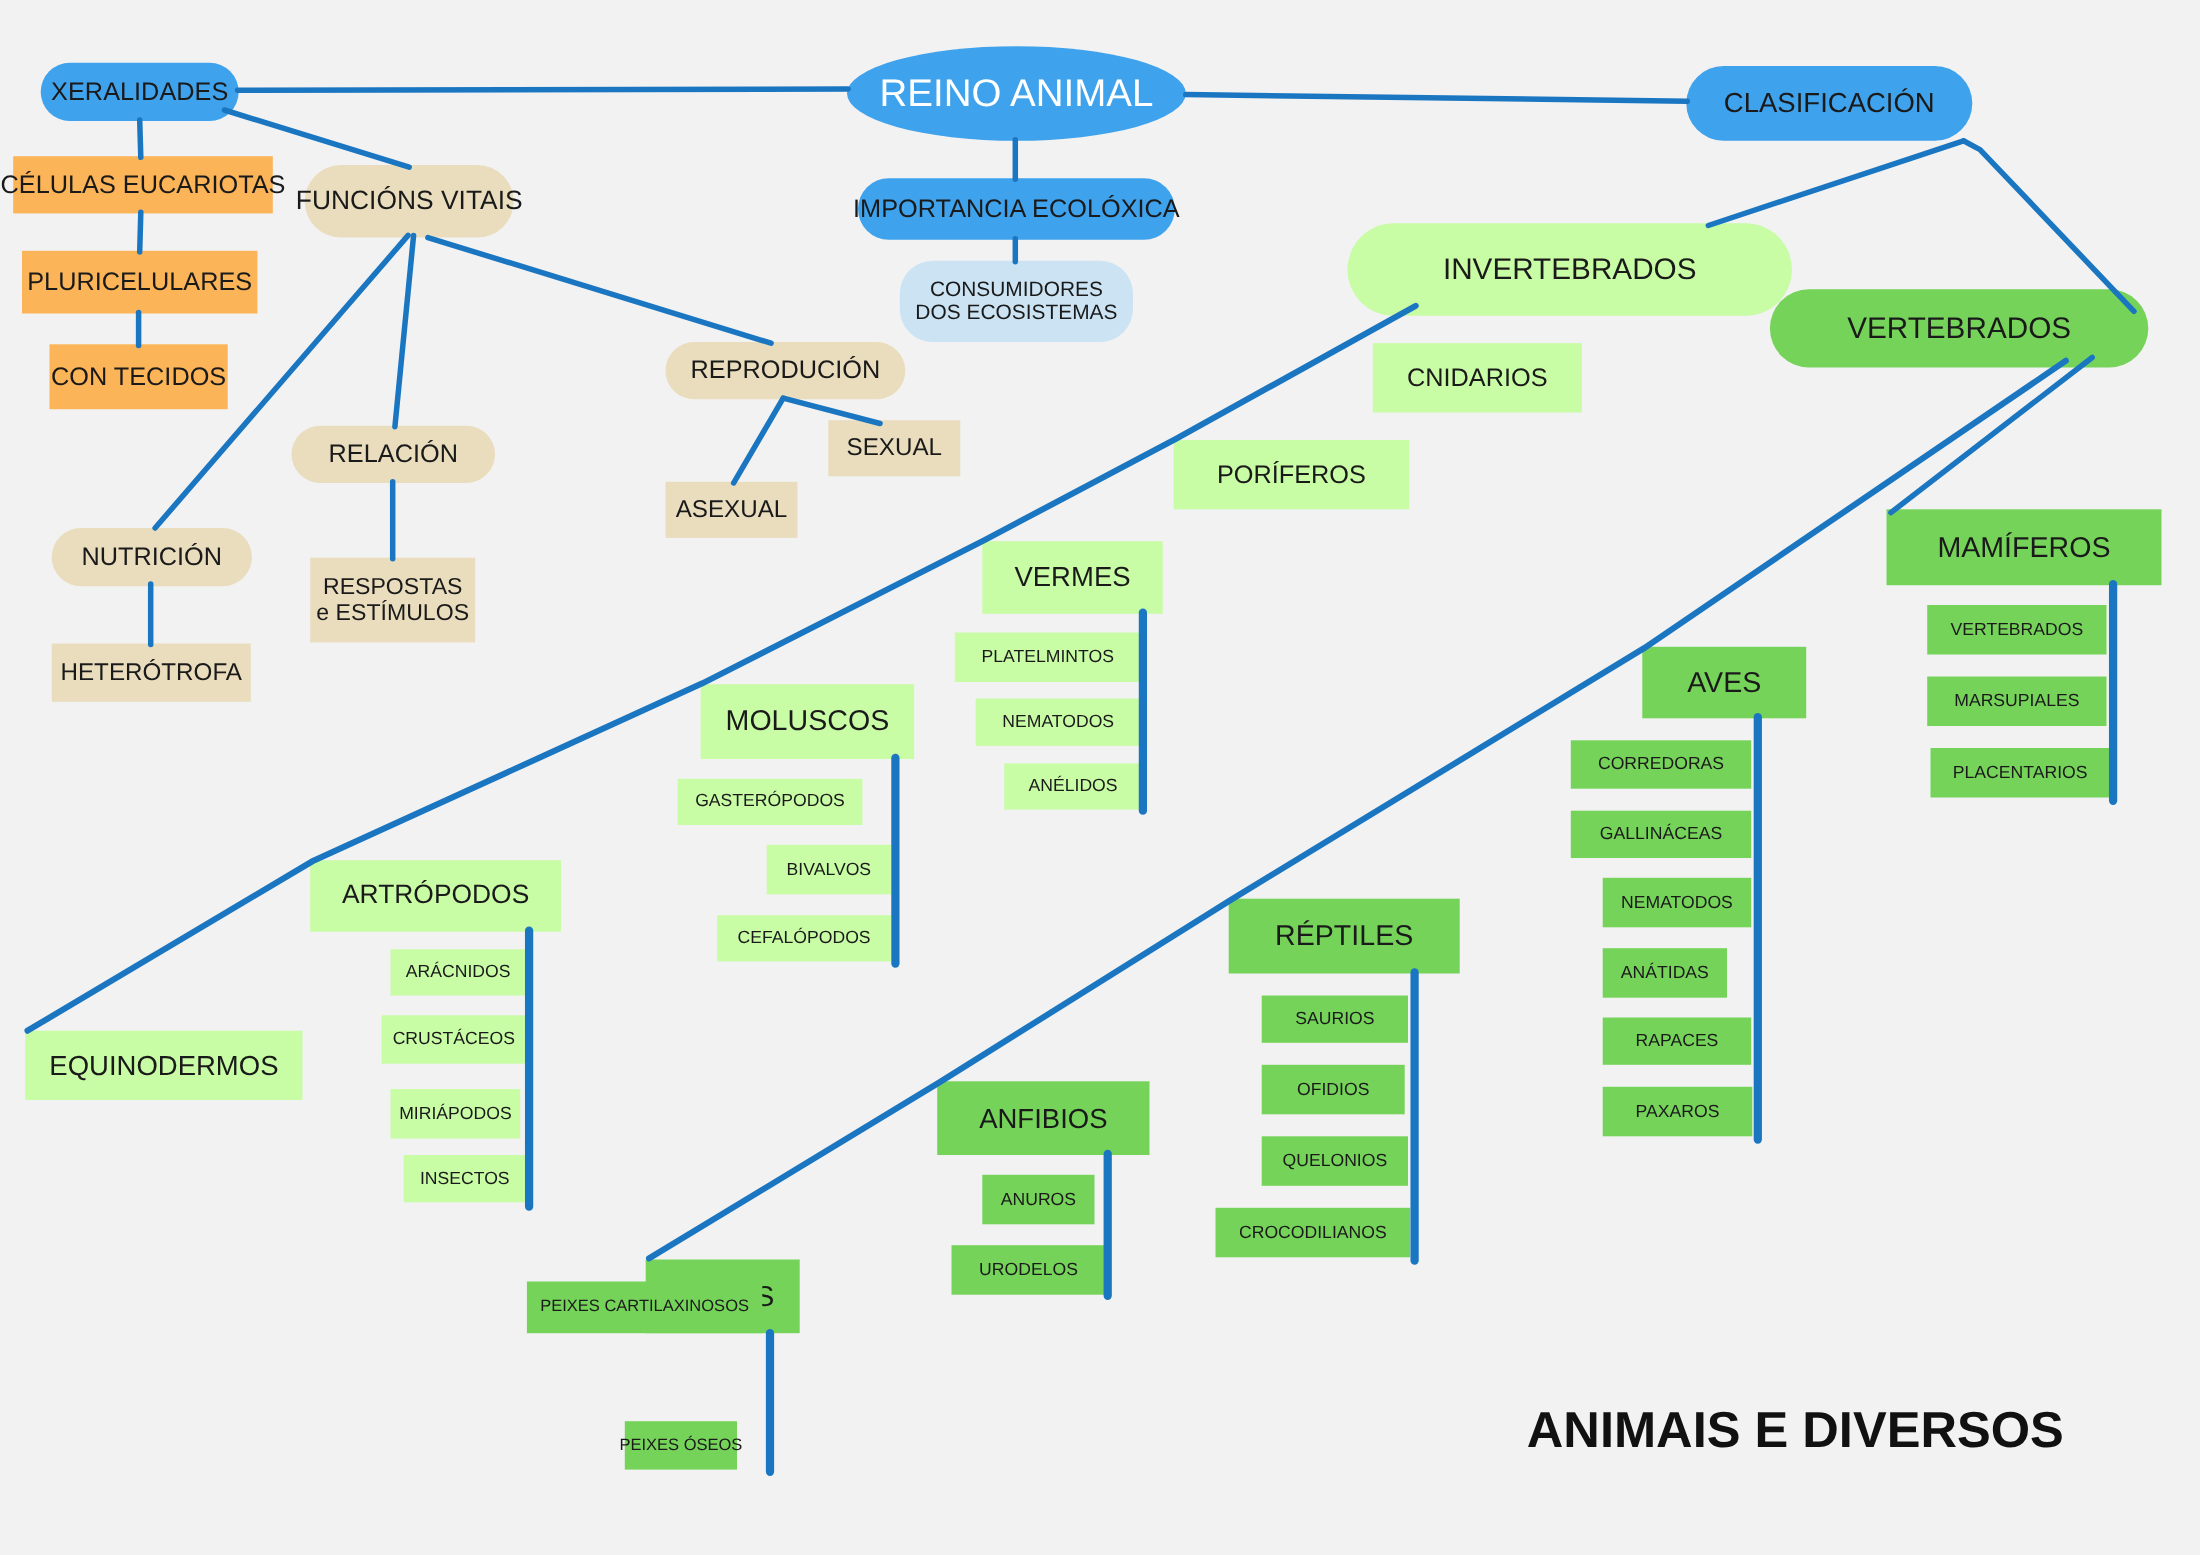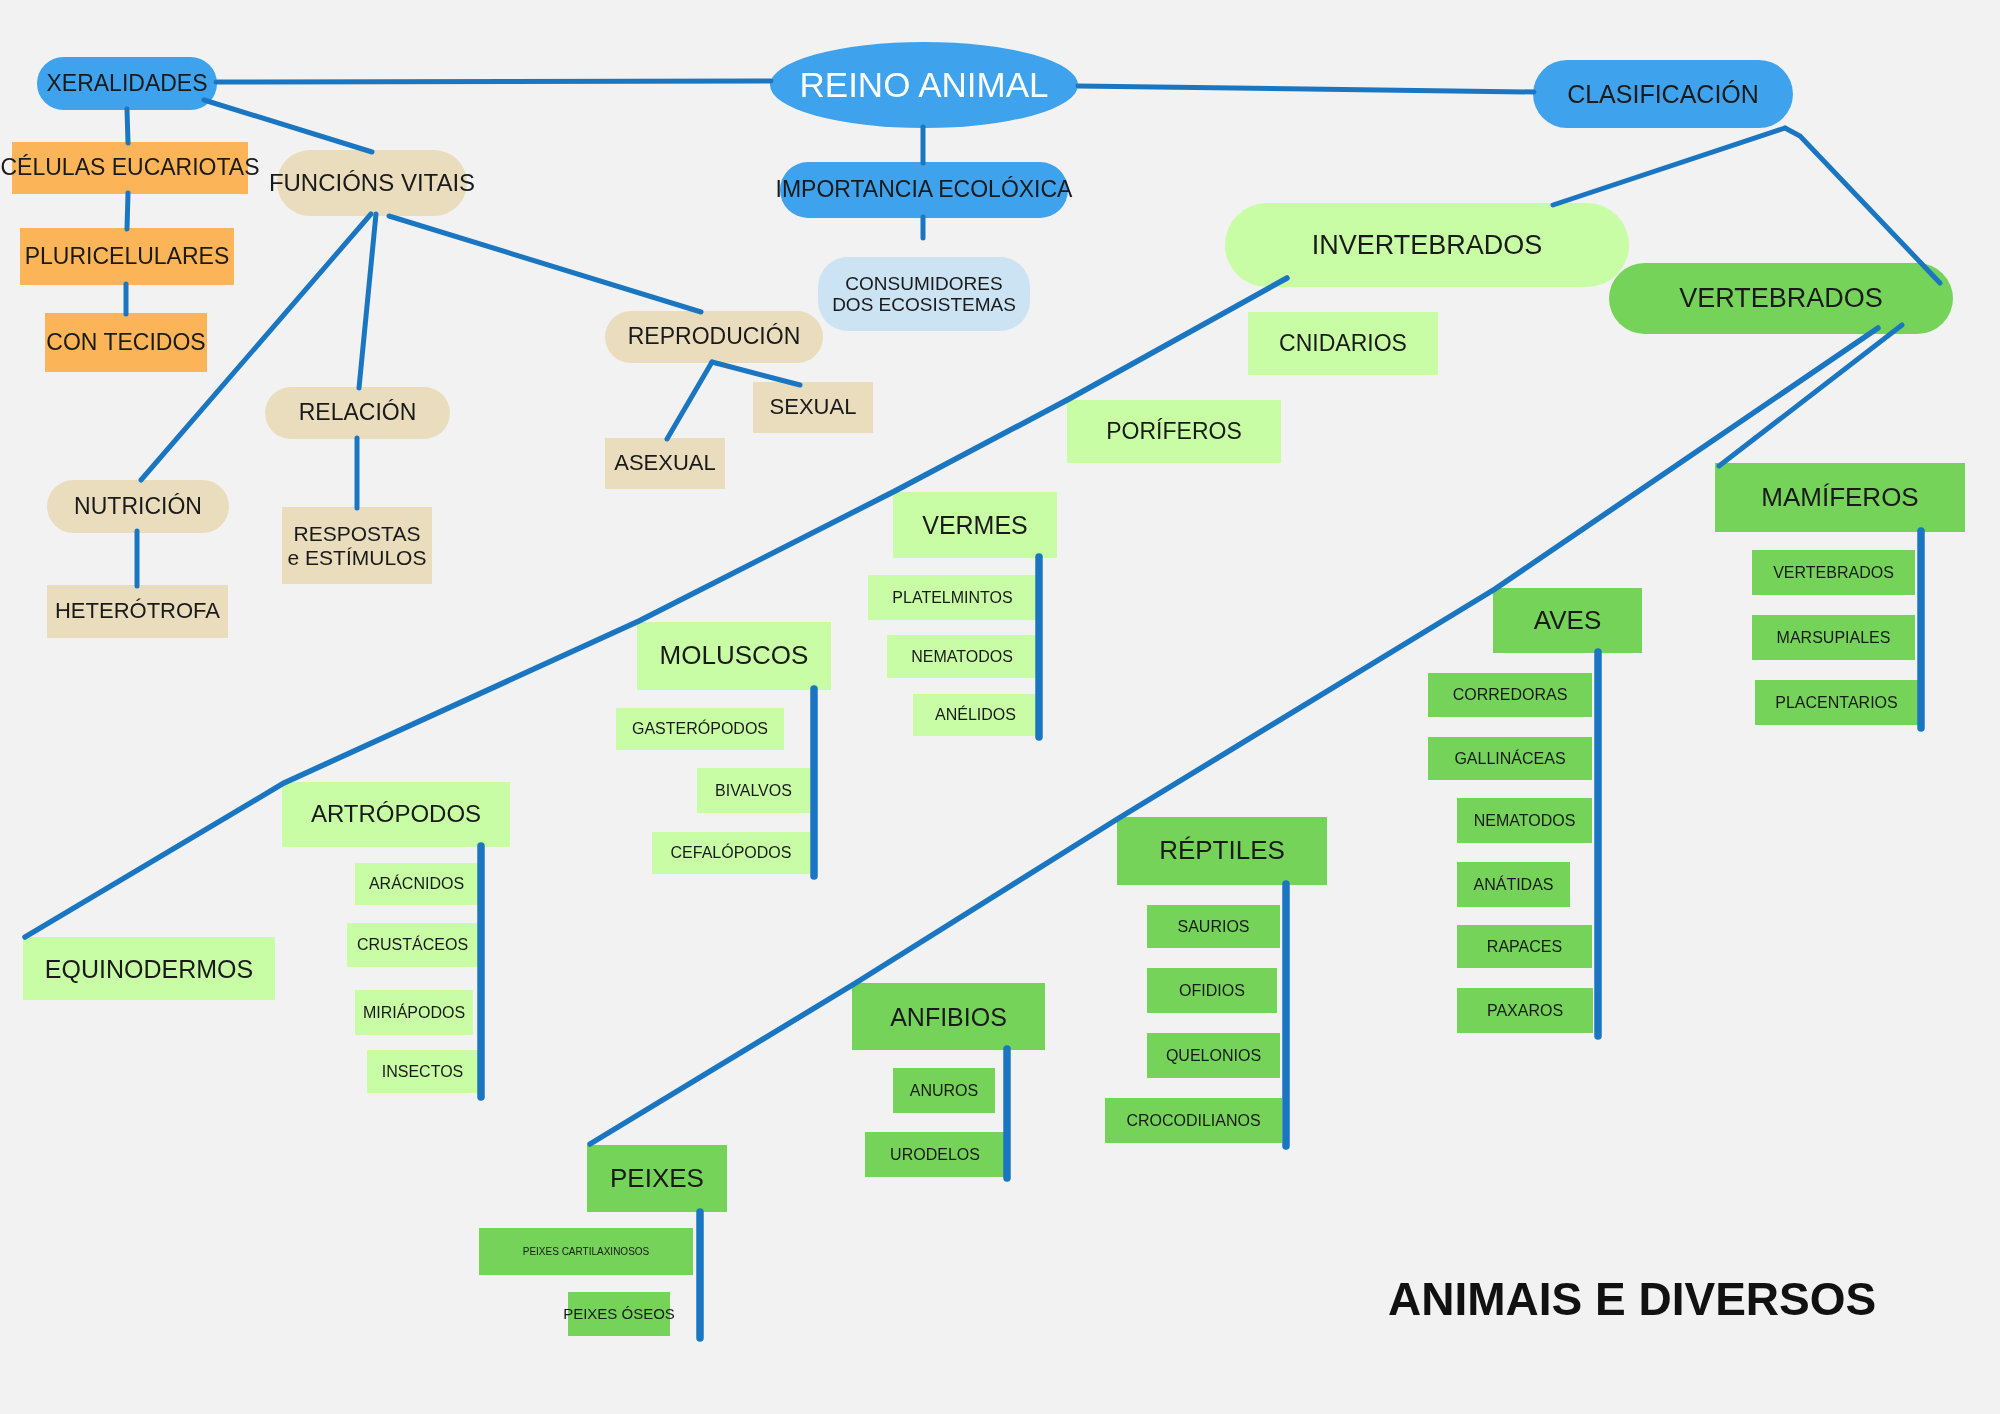--- a/index.html
+++ b/index.html
@@ -13,21 +13,21 @@
     background:var(--bg);font-family:"Liberation Sans",sans-serif;color:var(--text);
   }
   #edges{position:absolute;left:0;top:0;width:2000px;height:1414px;pointer-events:none;z-index:2;}
   #edges line,#edges polyline{stroke:var(--edge);fill:none;stroke-linecap:round;}
   .node{
     position:absolute;display:flex;align-items:center;justify-content:center;
     text-align:center;line-height:1.12;box-sizing:border-box;padding:2px 5px;z-index:1;
   }
   .pill{border-radius:999px;}
   .ellipse{border-radius:50%;}
-  .r30{border-radius:30px;margin-top:20px;}
+  .r30{border-radius:30px;}
   .bold{font-weight:normal;}
   .nw{white-space:nowrap;}
   .blue{background:var(--blue);}
   .lblue{background:var(--light_blue);}
   .orange{background:var(--orange);}
   .beige{background:var(--beige);}
   .lgreen{background:var(--light_green);}
   .mgreen{background:var(--mid_green);}
   .white{color:#ffffff;}
   #map-title{position:absolute;z-index:1;font-weight:bold;white-space:nowrap;color:#111;}
@@ -118,16 +118,16 @@
 <div class="node mgreen nw" style="left:1457px;top:988px;width:136px;height:45px;font-size:16px">PAXAROS</div>
 <div class="node mgreen bold nw" style="left:1117px;top:817px;width:210px;height:68px;font-size:26px">RÉPTILES</div>
 <div class="node mgreen nw" style="left:1147px;top:905px;width:133px;height:43px;font-size:16px">SAURIOS</div>
 <div class="node mgreen nw" style="left:1147px;top:968px;width:130px;height:45px;font-size:16px">OFIDIOS</div>
 <div class="node mgreen nw" style="left:1147px;top:1033px;width:133px;height:45px;font-size:16px">QUELONIOS</div>
 <div class="node mgreen nw" style="left:1105px;top:1098px;width:177px;height:45px;font-size:16px">CROCODILIANOS</div>
 <div class="node mgreen bold nw" style="left:852px;top:983px;width:193px;height:67px;font-size:25px">ANFIBIOS</div>
 <div class="node mgreen nw" style="left:893px;top:1068px;width:102px;height:45px;font-size:16px">ANUROS</div>
 <div class="node mgreen nw" style="left:865px;top:1132px;width:140px;height:45px;font-size:16px">URODELOS</div>
 <div class="node mgreen bold nw" style="left:587px;top:1145px;width:140px;height:67px;font-size:26px">PEIXES</div>
-<div class="node mgreen nw" style="left:479px;top:1228px;width:214px;height:47px;font-size:10px">PEIXES CARTILAXINOSOS</div>
+<div class="node mgreen nw" style="left:479px;top:1165px;width:214px;height:47px;font-size:15px">PEIXES CARTILAXINOSOS</div>
 <div class="node mgreen nw" style="left:568px;top:1292px;width:102px;height:44px;font-size:15px">PEIXES ÓSEOS</div>
 
 <div id="map-title" style="left:1388px;top:1272px;font-size:46px">ANIMAIS E DIVERSOS</div>
 
 </body></html>

